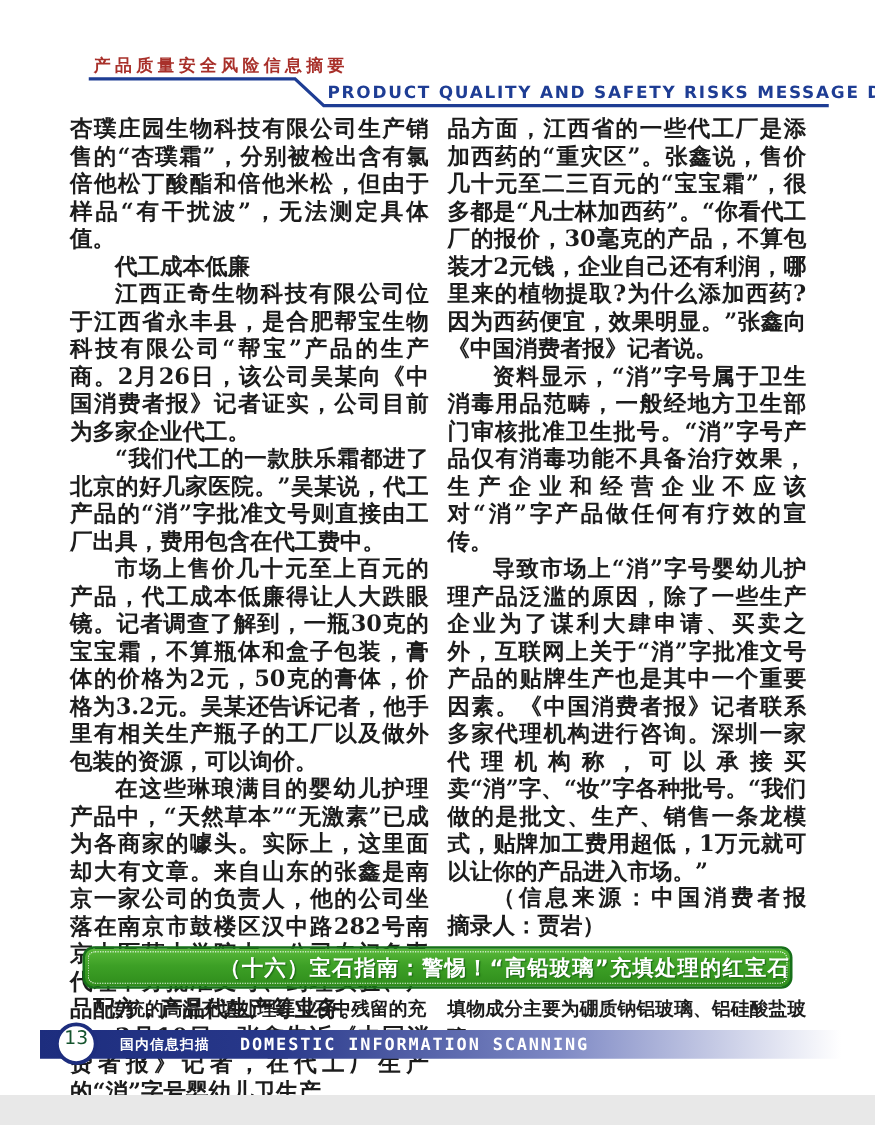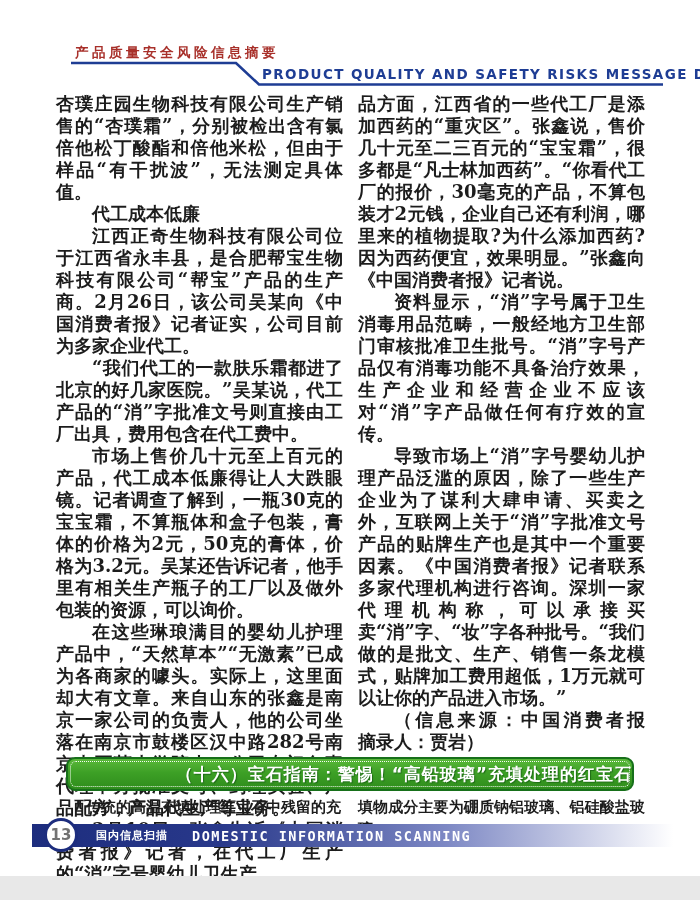--- a/index.html
+++ b/index.html
@@ -30,21 +30,21 @@
   .col{
     position:absolute;top:93px;width:287px;
     font-size:18px;line-height:22px;font-weight:600;
     text-align:justify;
   }
   .col-left{left:56px;}
   .col-right{left:358px;}
   .p{margin:0;text-indent:2em;}
   .p.cont{text-indent:0;}
   .sub{margin:0;text-indent:2em;font-weight:bold;}
-  .src{margin:0;text-indent:2em;font-weight:bold;}
+  .src{margin:0;text-indent:2em;font-weight:bold;font-family:Liberation Mono, monospace;}
   
   .banner{
     position:absolute;left:66px;top:757px;width:568px;height:34px;
     border-radius:9px;
     background:linear-gradient(#5ab93a 0%,#3da026 45%,#2f8d1c 100%);
     border:2px solid #17701a;
     box-sizing:border-box;
     display:flex;align-items:center;justify-content:flex-end;
   }
   .banner::before{
@@ -68,22 +68,22 @@
   .foot-bar{
     position:absolute;left:32px;top:823px;right:0;height:23px;
     background:linear-gradient(90deg,#1d2d7e 0%,#28388a 28%,#7d88c4 62%,rgba(255,255,255,0) 96%);
     top:824px;
   }
   .foot-bar{top:824px;}
   .page .foot-bar{top:824px;}
   .foot-circle{
     position:absolute;left:44px;top:818px;width:28px;height:28px;
     background:#ffffff;border:3px solid #1d2d7e;border-radius:50%;
-    display:flex;align-items:center;justify-content:center;
-    color:#737373;font-size:15px;font-weight:bold;
+    display:flex;justify-content:center;
+    color:#14532d;font-size:15px;font-weight:normal;
     font-family:"DejaVu Sans","Liberation Sans",sans-serif;
     z-index:3;
   }
   .foot-labels{
     position:absolute;left:96px;top:824px;height:23px;
     display:flex;align-items:center;gap:24px;z-index:2;
     color:#ffffff;
     font-family:"DejaVu Sans","Liberation Sans",sans-serif;
   }
   .foot-cn{font-size:11px;font-weight:bold;letter-spacing:1px;}

